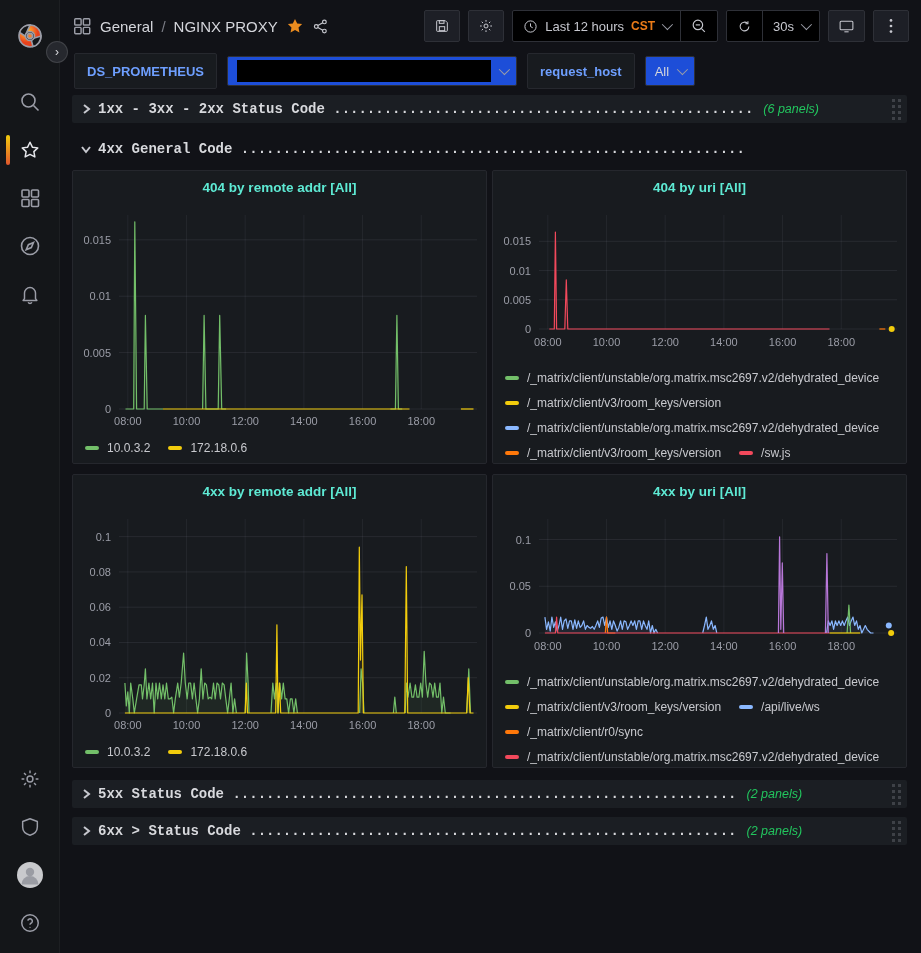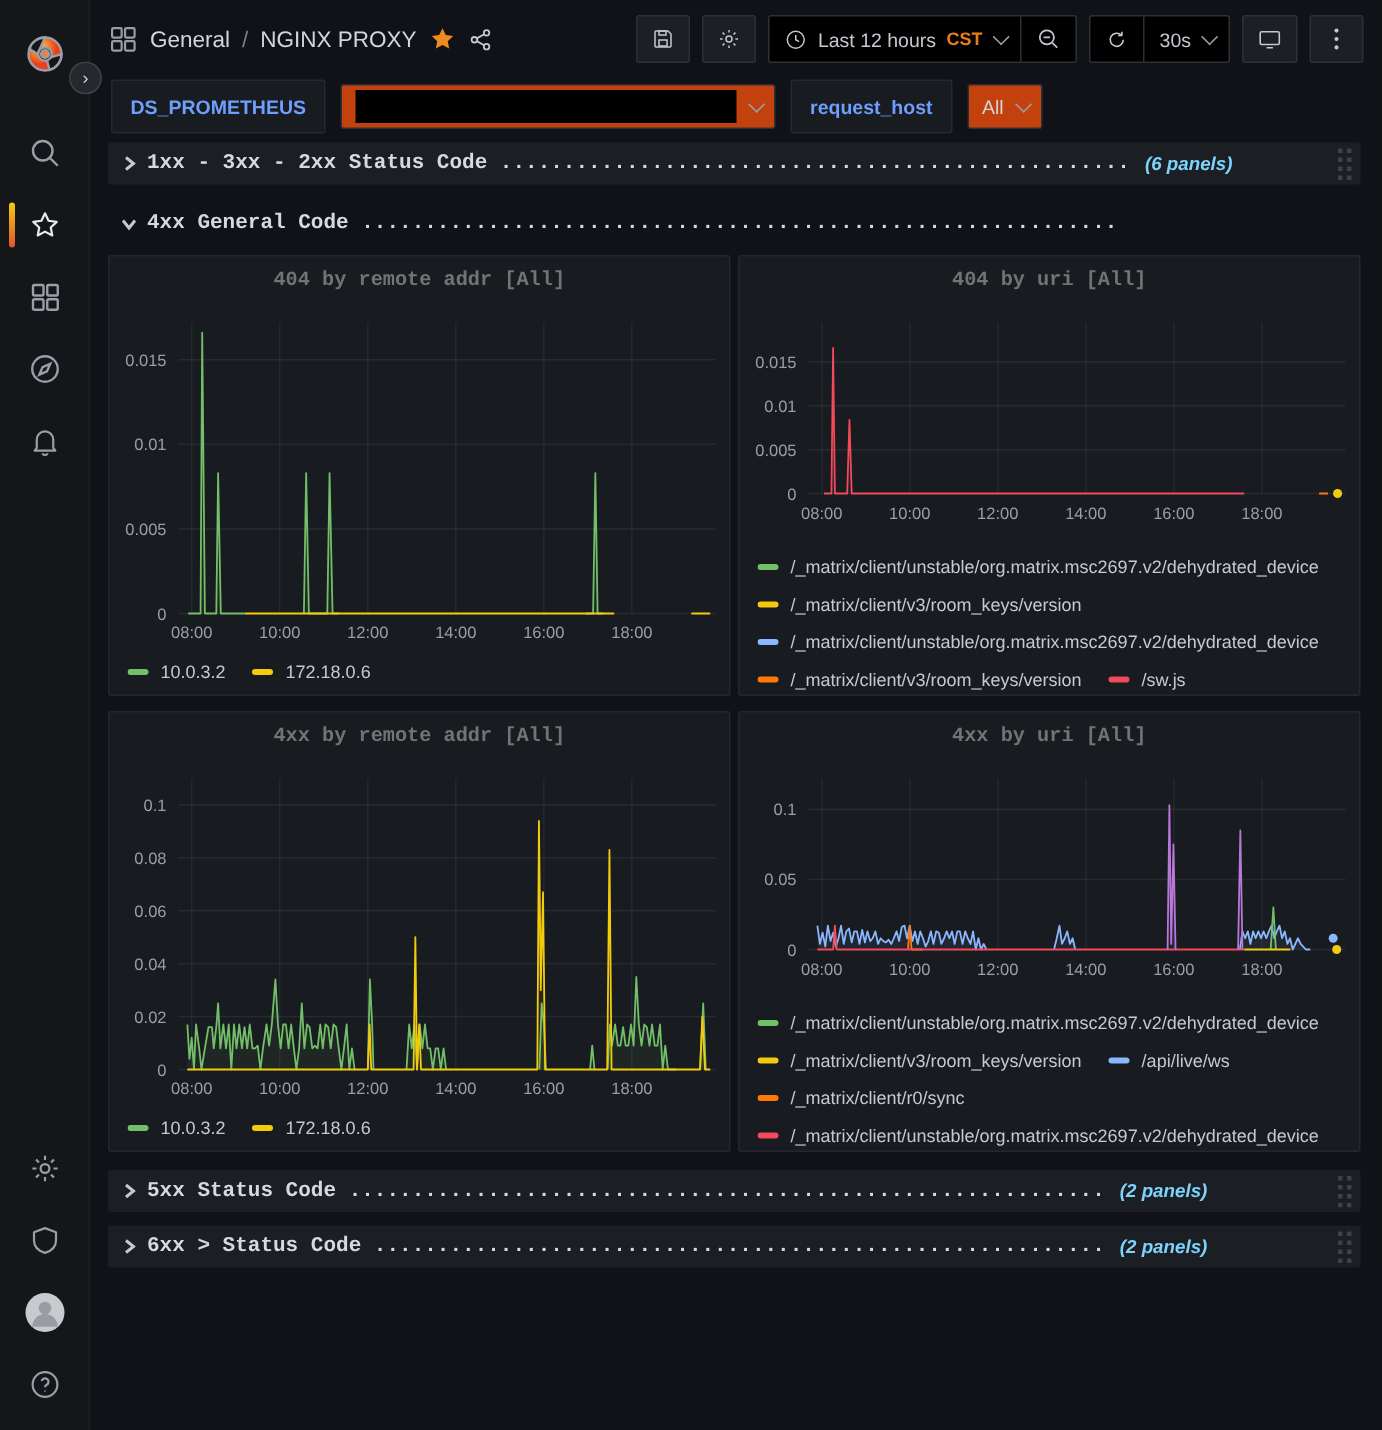--- a/index.html
+++ b/index.html
@@ -19,33 +19,33 @@
   .toolbar { display:flex; align-items:center; gap:8px; }
   .tbtn { height:32px; min-width:36px; padding:0 9px; background:#1d1f26; border:1px solid #2e3037; border-radius:2px; display:flex; align-items:center; justify-content:center; gap:7px; color:#c7c8cf; font-size:13px; cursor:pointer; }
   .tbtn svg { stroke:#c7c8cf; fill:none; stroke-width:1.5; }
   .tgroup { display:flex; align-items:stretch; background:#000000; border:1px solid #2e3037; border-radius:2px; }
   .tseg { display:flex; align-items:center; gap:7px; padding:0 10px; height:30px; color:#c7c8cf; font-size:13px; cursor:pointer; }
   .tseg + .tseg { border-left:1px solid #2e3037; }
   .tz { color:#eb7b18; font-size:12px; font-weight:bold; }
   .chev { width:8px; height:8px; border-right:1.6px solid #9b9da7; border-bottom:1.6px solid #9b9da7; transform:rotate(45deg) translateY(-2px); }
   .vars { height:38px; display:flex; align-items:center; gap:10px; padding:0 14px; }
   .vlabel { height:36px; display:flex; align-items:center; padding:0 12px; background:#181b1f; border:1px solid #26282e; border-radius:2px; color:#6e9fff; font-size:13px; font-weight:bold; cursor:pointer; }
-  .vselect { height:30px; display:flex; align-items:center; gap:8px; padding:0 9px; background:#c2410c; border:1px solid #2e3037; border-radius:2px; cursor:pointer; }
+  .vselect { height:30px; display:flex; align-items:center; gap:8px; padding:0 9px; background:#1d4ed8; border:1px solid #2e3037; border-radius:2px; cursor:pointer; }
   .redacted { width:255px; height:22px; background:#000; }
   .vselect .val { color:#d4d5db; font-size:13px; }
   .dash { padding:5px 14px 0 12px; }
   .rowstrip { height:28px; display:flex; align-items:center; background:#1b1e23; border-radius:2px; padding:0 8px; position:relative; cursor:pointer; }
   .rowhdr { height:28px; display:flex; align-items:center; padding:0 8px; cursor:pointer; }
   .rowtitle { font-size:14px; font-weight:bold; color:#d8d9dd; margin-left:6px; white-space:nowrap; overflow:hidden;font-family:Liberation Mono, monospace; }
-  .rowcount { font-size:12.5px; font-style:italic; color:#7dd3fc; margin-left:10px; white-space:nowrap;font-weight:bold; }
+  .rowcount { font-size:12.5px; font-style:italic; color:#22c55e; margin-left:10px; white-space:nowrap; }
   .rowchev { color:#c7c8cf; }
   .draghandle { position:absolute; right:4px; top:3px; opacity:.55; }
   .grid4 { display:grid; grid-template-columns:415px 415px; grid-template-rows:294px 294px; gap:10px 5px; margin-top:7px; }
   .panel { background:#181b1f; border:1px solid #25272d; border-radius:2px; display:flex; flex-direction:column; overflow:hidden; }
-  .ptitle { height:32px; display:flex; align-items:center; justify-content:center; font-size:13.5px; font-weight:bold; color:#737373; cursor:pointer;font-family:Liberation Mono, monospace; }
+  .ptitle { height:32px; display:flex; align-items:center; justify-content:center; font-size:13.5px; font-weight:bold; color:#5eead4; cursor:pointer; }
   .plegend { padding:2px 0 0 12px; overflow:hidden; }
   .lrow { height:25px; display:flex; align-items:center; gap:18px; white-space:nowrap; overflow:hidden; }
   .litem { display:flex; align-items:center; gap:8px; font-size:12px; color:#c8c9ce; cursor:pointer; flex:0 0 auto; }
   .lswatch { width:14px; height:4px; border-radius:2px; flex:0 0 auto; }
   .mt12 { margin-top:12px; } .mt9 { margin-top:9px; }
   text { font-family:"Liberation Sans", sans-serif; }
 </style>
 </head>
 <body>
 

